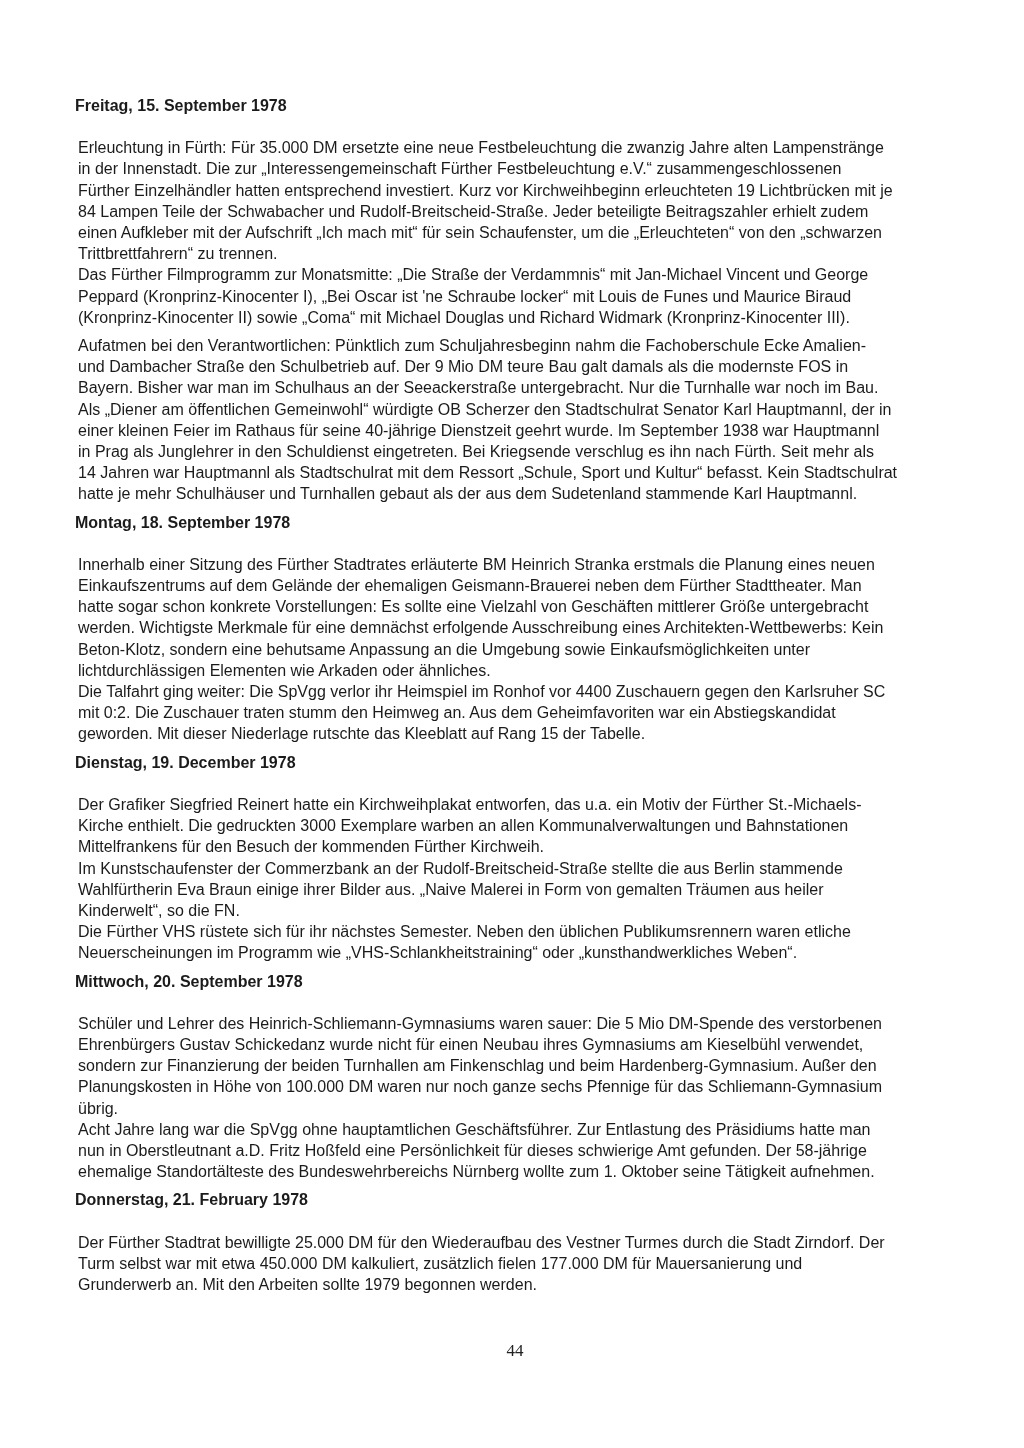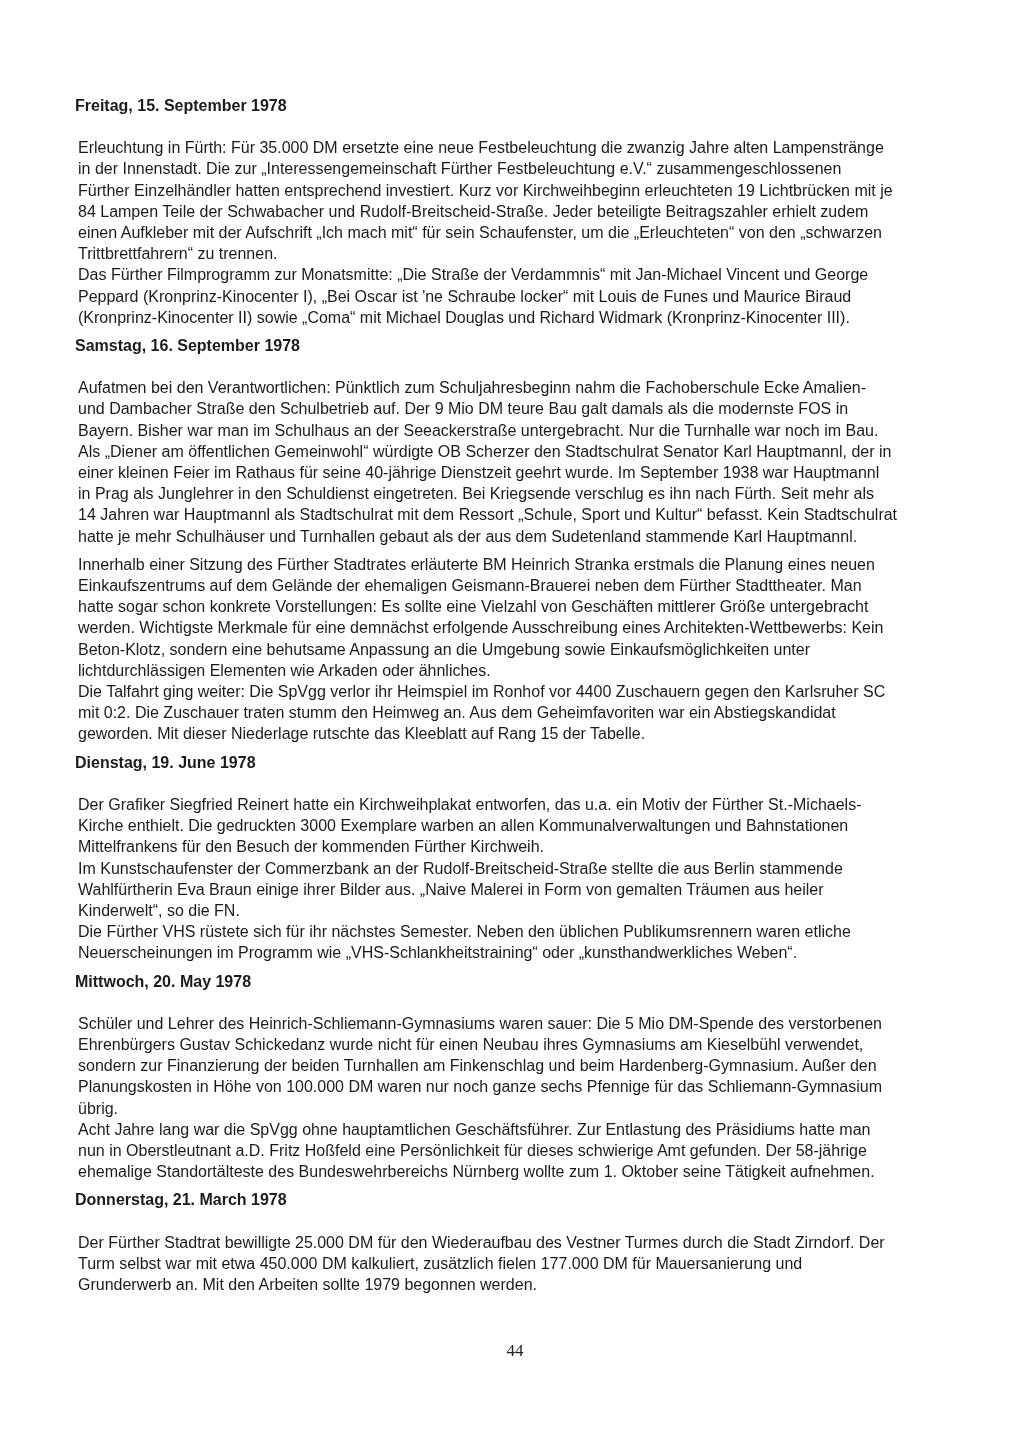--- a/index.html
+++ b/index.html
@@ -61,69 +61,69 @@
 Fürther Einzelhändler hatten entsprechend investiert. Kurz vor Kirchweihbeginn erleuchteten 19 Lichtbrücken mit je
 84 Lampen Teile der Schwabacher und Rudolf-Breitscheid-Straße. Jeder beteiligte Beitragszahler erhielt zudem
 einen Aufkleber mit der Aufschrift „Ich mach mit“ für sein Schaufenster, um die „Erleuchteten“ von den „schwarzen
 Trittbrettfahrern“ zu trennen.
 Das Fürther Filmprogramm zur Monatsmitte: „Die Straße der Verdammnis“ mit Jan-Michael Vincent und George
 Peppard (Kronprinz-Kinocenter I), „Bei Oscar ist 'ne Schraube locker“ mit Louis de Funes und Maurice Biraud
 (Kronprinz-Kinocenter II) sowie „Coma“ mit Michael Douglas und Richard Widmark (Kronprinz-Kinocenter III).</p>
     </section>
 
     <section>
-      <h2 class="entry-heading">Samstag, 16. September 1978</h2>
       <p class="entry-body">Aufatmen bei den Verantwortlichen: Pünktlich zum Schuljahresbeginn nahm die Fachoberschule Ecke Amalien-
 und Dambacher Straße den Schulbetrieb auf. Der 9 Mio DM teure Bau galt damals als die modernste FOS in
 Bayern. Bisher war man im Schulhaus an der Seeackerstraße untergebracht. Nur die Turnhalle war noch im Bau.
 Als „Diener am öffentlichen Gemeinwohl“ würdigte OB Scherzer den Stadtschulrat Senator Karl Hauptmannl, der in
 einer kleinen Feier im Rathaus für seine 40-jährige Dienstzeit geehrt wurde. Im September 1938 war Hauptmannl
 in Prag als Junglehrer in den Schuldienst eingetreten. Bei Kriegsende verschlug es ihn nach Fürth. Seit mehr als
 14 Jahren war Hauptmannl als Stadtschulrat mit dem Ressort „Schule, Sport und Kultur“ befasst. Kein Stadtschulrat
 hatte je mehr Schulhäuser und Turnhallen gebaut als der aus dem Sudetenland stammende Karl Hauptmannl.</p>
     </section>
 
     <section>
+      <h2 class="entry-heading">Montag, 18. September 1978</h2>
       <p class="entry-body">Innerhalb einer Sitzung des Fürther Stadtrates erläuterte BM Heinrich Stranka erstmals die Planung eines neuen
 Einkaufszentrums auf dem Gelände der ehemaligen Geismann-Brauerei neben dem Fürther Stadttheater. Man
 hatte sogar schon konkrete Vorstellungen: Es sollte eine Vielzahl von Geschäften mittlerer Größe untergebracht
 werden. Wichtigste Merkmale für eine demnächst erfolgende Ausschreibung eines Architekten-Wettbewerbs: Kein
 Beton-Klotz, sondern eine behutsame Anpassung an die Umgebung sowie Einkaufsmöglichkeiten unter
 lichtdurchlässigen Elementen wie Arkaden oder ähnliches.
 Die Talfahrt ging weiter: Die SpVgg verlor ihr Heimspiel im Ronhof vor 4400 Zuschauern gegen den Karlsruher SC
 mit 0:2. Die Zuschauer traten stumm den Heimweg an. Aus dem Geheimfavoriten war ein Abstiegskandidat
 geworden. Mit dieser Niederlage rutschte das Kleeblatt auf Rang 15 der Tabelle.</p>
     </section>
 
     <section>
-      <h2 class="entry-heading">Dienstag, 19. June 1978</h2>
+      <h2 class="entry-heading">Dienstag, 19. December 1978</h2>
       <p class="entry-body">Der Grafiker Siegfried Reinert hatte ein Kirchweihplakat entworfen, das u.a. ein Motiv der Fürther St.-Michaels-
 Kirche enthielt. Die gedruckten 3000 Exemplare warben an allen Kommunalverwaltungen und Bahnstationen
 Mittelfrankens für den Besuch der kommenden Fürther Kirchweih.
 Im Kunstschaufenster der Commerzbank an der Rudolf-Breitscheid-Straße stellte die aus Berlin stammende
 Wahlfürtherin Eva Braun einige ihrer Bilder aus. „Naive Malerei in Form von gemalten Träumen aus heiler
 Kinderwelt“, so die FN.
 Die Fürther VHS rüstete sich für ihr nächstes Semester. Neben den üblichen Publikumsrennern waren etliche
 Neuerscheinungen im Programm wie „VHS-Schlankheitstraining“ oder „kunsthandwerkliches Weben“.</p>
     </section>
 
     <section>
-      <h2 class="entry-heading">Mittwoch, 20. May 1978</h2>
+      <h2 class="entry-heading">Mittwoch, 20. September 1978</h2>
       <p class="entry-body">Schüler und Lehrer des Heinrich-Schliemann-Gymnasiums waren sauer: Die 5 Mio DM-Spende des verstorbenen
 Ehrenbürgers Gustav Schickedanz wurde nicht für einen Neubau ihres Gymnasiums am Kieselbühl verwendet,
 sondern zur Finanzierung der beiden Turnhallen am Finkenschlag und beim Hardenberg-Gymnasium. Außer den
 Planungskosten in Höhe von 100.000 DM waren nur noch ganze sechs Pfennige für das Schliemann-Gymnasium
 übrig.
 Acht Jahre lang war die SpVgg ohne hauptamtlichen Geschäftsführer. Zur Entlastung des Präsidiums hatte man
 nun in Oberstleutnant a.D. Fritz Hoßfeld eine Persönlichkeit für dieses schwierige Amt gefunden. Der 58-jährige
 ehemalige Standortälteste des Bundeswehrbereichs Nürnberg wollte zum 1. Oktober seine Tätigkeit aufnehmen.</p>
     </section>
 
     <section>
-      <h2 class="entry-heading">Donnerstag, 21. March 1978</h2>
+      <h2 class="entry-heading">Donnerstag, 21. February 1978</h2>
       <p class="entry-body">Der Fürther Stadtrat bewilligte 25.000 DM für den Wiederaufbau des Vestner Turmes durch die Stadt Zirndorf. Der
 Turm selbst war mit etwa 450.000 DM kalkuliert, zusätzlich fielen 177.000 DM für Mauersanierung und
 Grunderwerb an. Mit den Arbeiten sollte 1979 begonnen werden.</p>
     </section>
 
   </div>
 
   <div class="page-number">44</div>
 </div>
 

